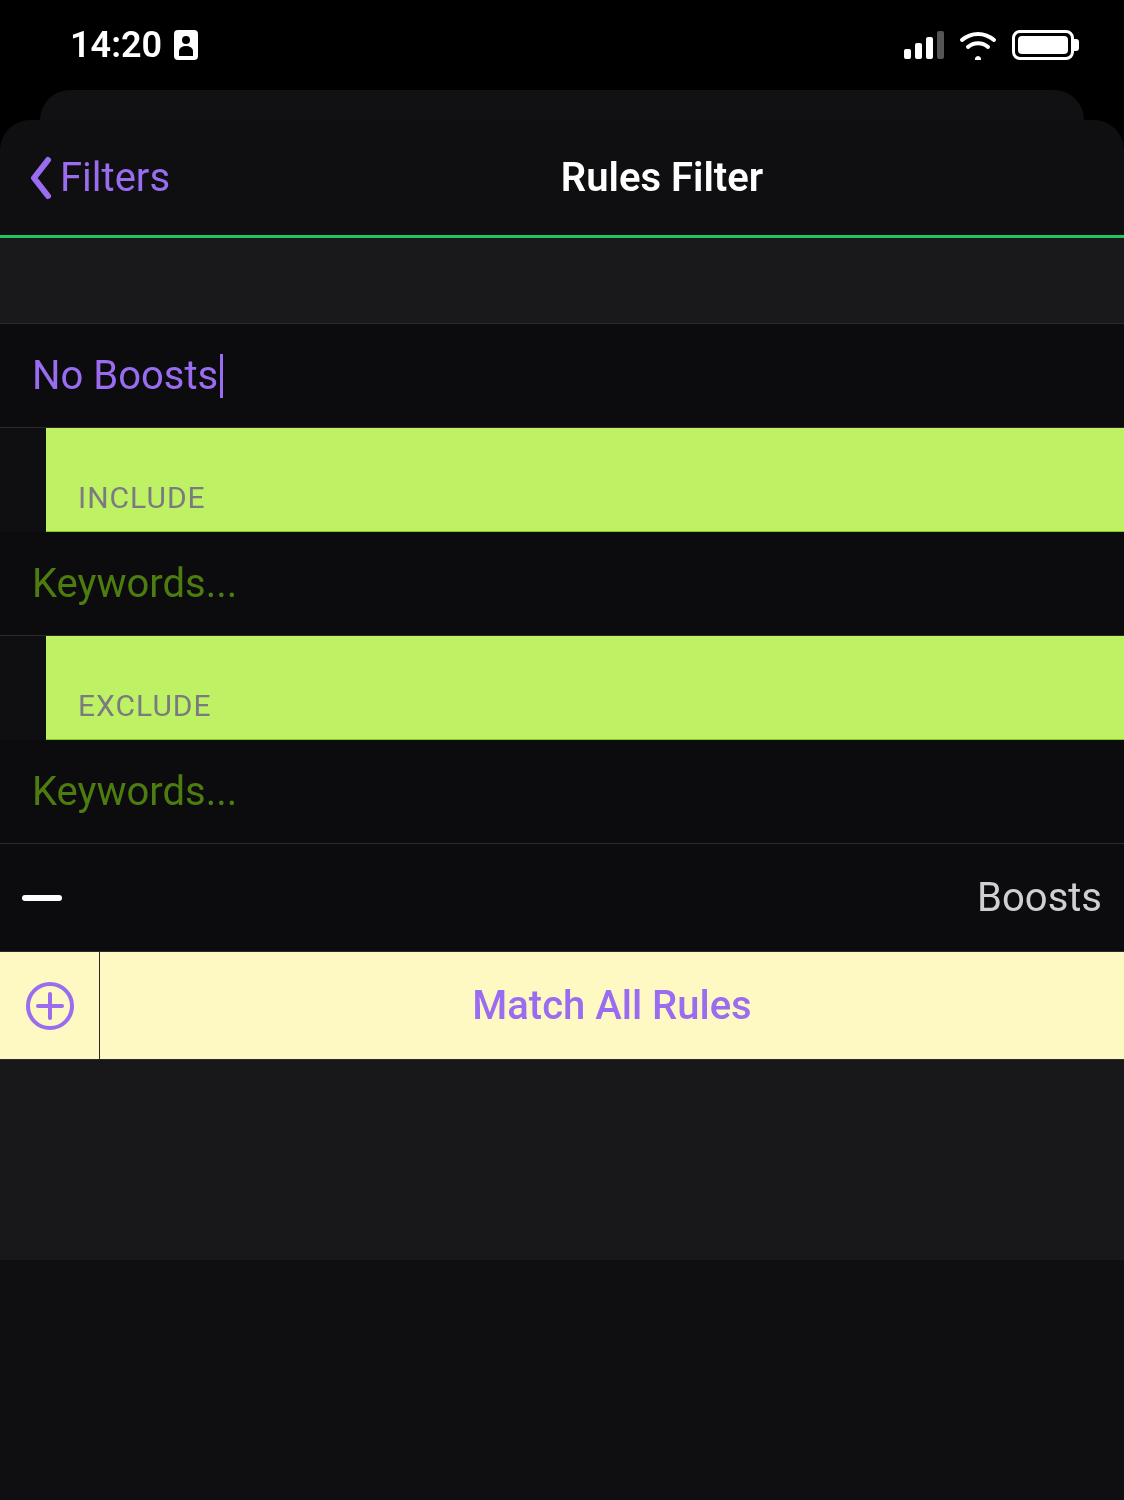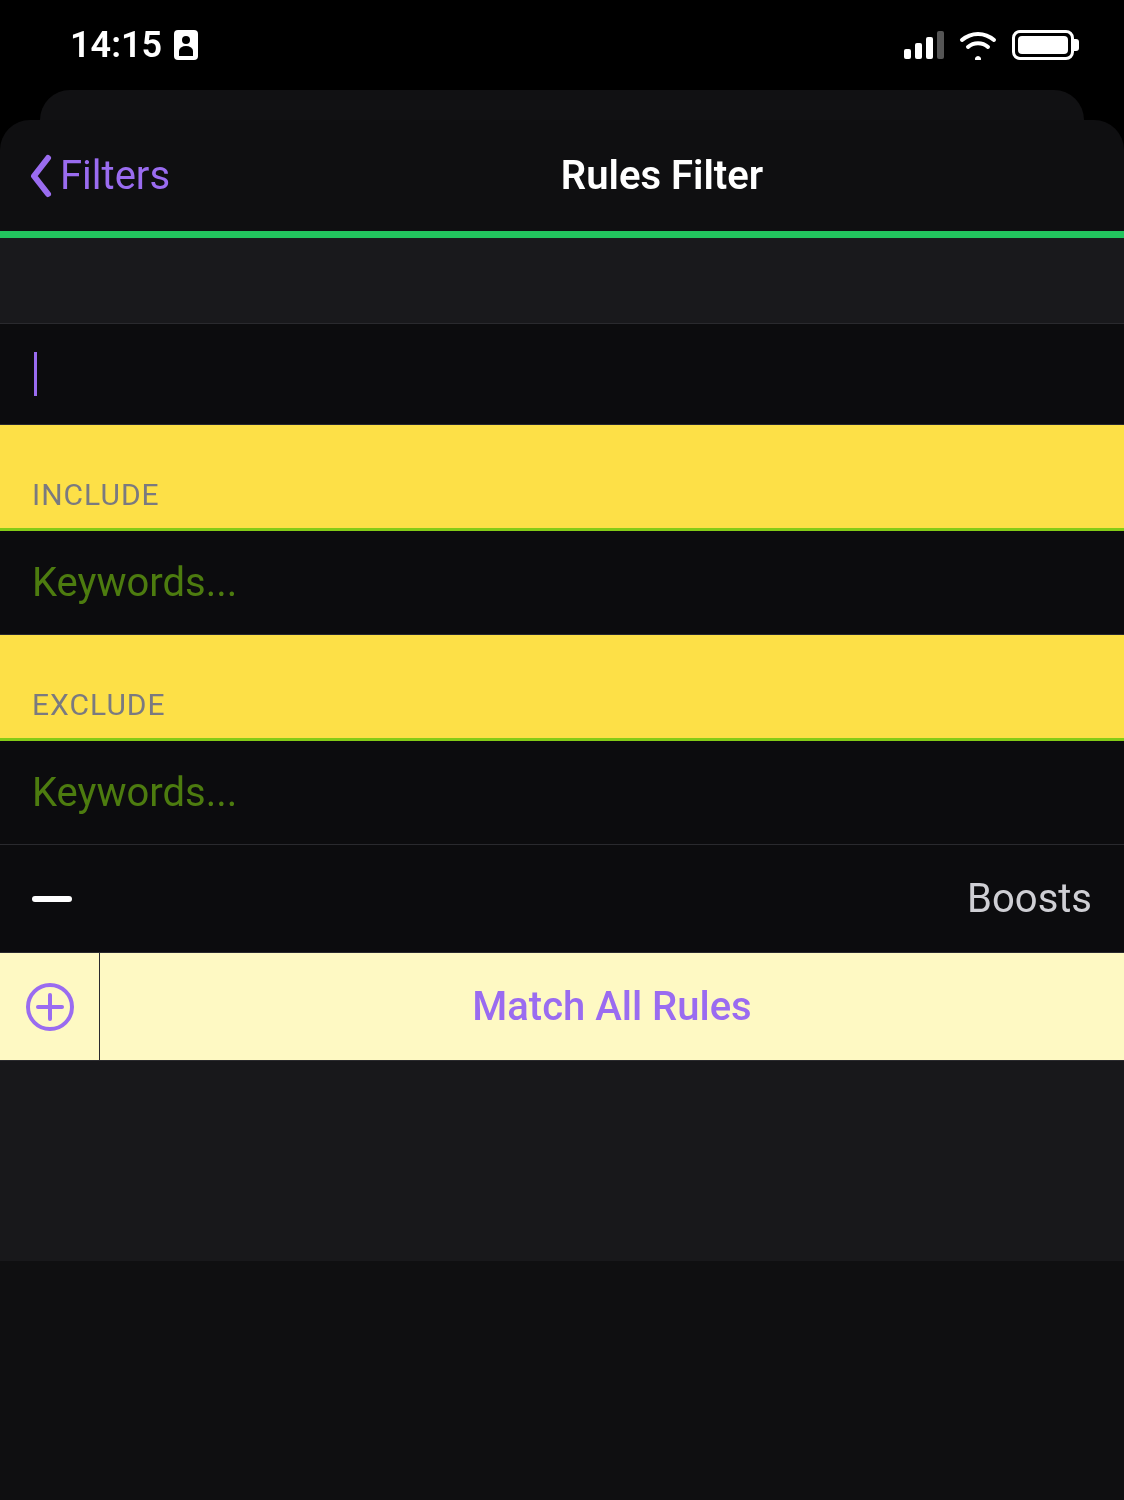--- a/index.html
+++ b/index.html
@@ -104,21 +104,21 @@
     height: 1380px;
     overflow: hidden;
   }
   
   .navbar {
     height: 118px;
     display: flex;
     align-items: center;
     justify-content: space-between;
     padding: 0 28px;
-    border-bottom: 7px solid #22c55e;
+    border-bottom: 3px solid #22c55e;
   }
   .nav-back {
     display: flex;
     align-items: center;
     gap: 6px;
     color: #9a6cf0;
     font-size: 40px;
     font-weight: 400;
     cursor: pointer;
     min-width: 200px;
@@ -157,36 +157,37 @@
     caret-color: #9a6cf0;
   }
   .cursor-bar {
     display:inline-block;
     width:3px; height:44px;
     background:#9a6cf0;
     margin-left:2px;
     vertical-align:middle;
   }
   .section-gap {
-    background:#fde047;
+    background:#bef264;
     padding: 52px 32px 16px;
-    border-bottom: 3px solid #84cc16;
+    border-bottom: 1px solid #84cc16;
+    margin-left: 46px;
   }
   .section-header {
     color:#7a7a80;
     font-size:30px;
     letter-spacing:1px;
   }
   .cell-placeholder {
     color:#4d7c0f;
     font-size:40px;
   }
   .rule-row {
     background:#0c0c0e;
-    padding: 30px 32px;
+    padding: 30px 22px;
     display:flex;
     justify-content:space-between;
     align-items:center;
     border-bottom:1px solid #2a2a2e;
   }
   .minus {
     width:40px; height:6px;
     background:#fff;
     border-radius:3px;
   }
@@ -220,21 +221,21 @@
     padding:30px 0;
     cursor:pointer;
   }
   .bottom-gap { height:200px; background:#18181b; }
 </style>
 </head>
 <body>
 
 <div class="status-bar">
   <div class="status-left">
-    <span>14:15</span>
+    <span>14:20</span>
     <span class="badge-icon"></span>
   </div>
   <div class="status-right">
     <span class="signal">
       <span></span>
         <span></span>
         <span></span>
         <span></span>
     </span>
     <span class="wifi-icon">
@@ -260,20 +261,21 @@
         <path d="M20 4 L6 22 L20 40" stroke="#9a6cf0" stroke-width="6" fill="none" stroke-linecap="round" stroke-linejoin="round"></path>
       </svg>
       <span>Filters</span>
     </div>
     <div class="nav-title">Rules Filter</div>
   </div>
 
   <div class="spacer"></div>
 
   <div class="cell">
+    <span class="cell-input" style="width:auto;">No Boosts</span>
       <span class="cursor-bar"></span>
   </div>
 
   <div class="section-gap">
     <div class="section-header">INCLUDE</div>
   </div>
   <div class="cell">
     <span class="cell-placeholder">Keywords...</span>
   </div>
 

